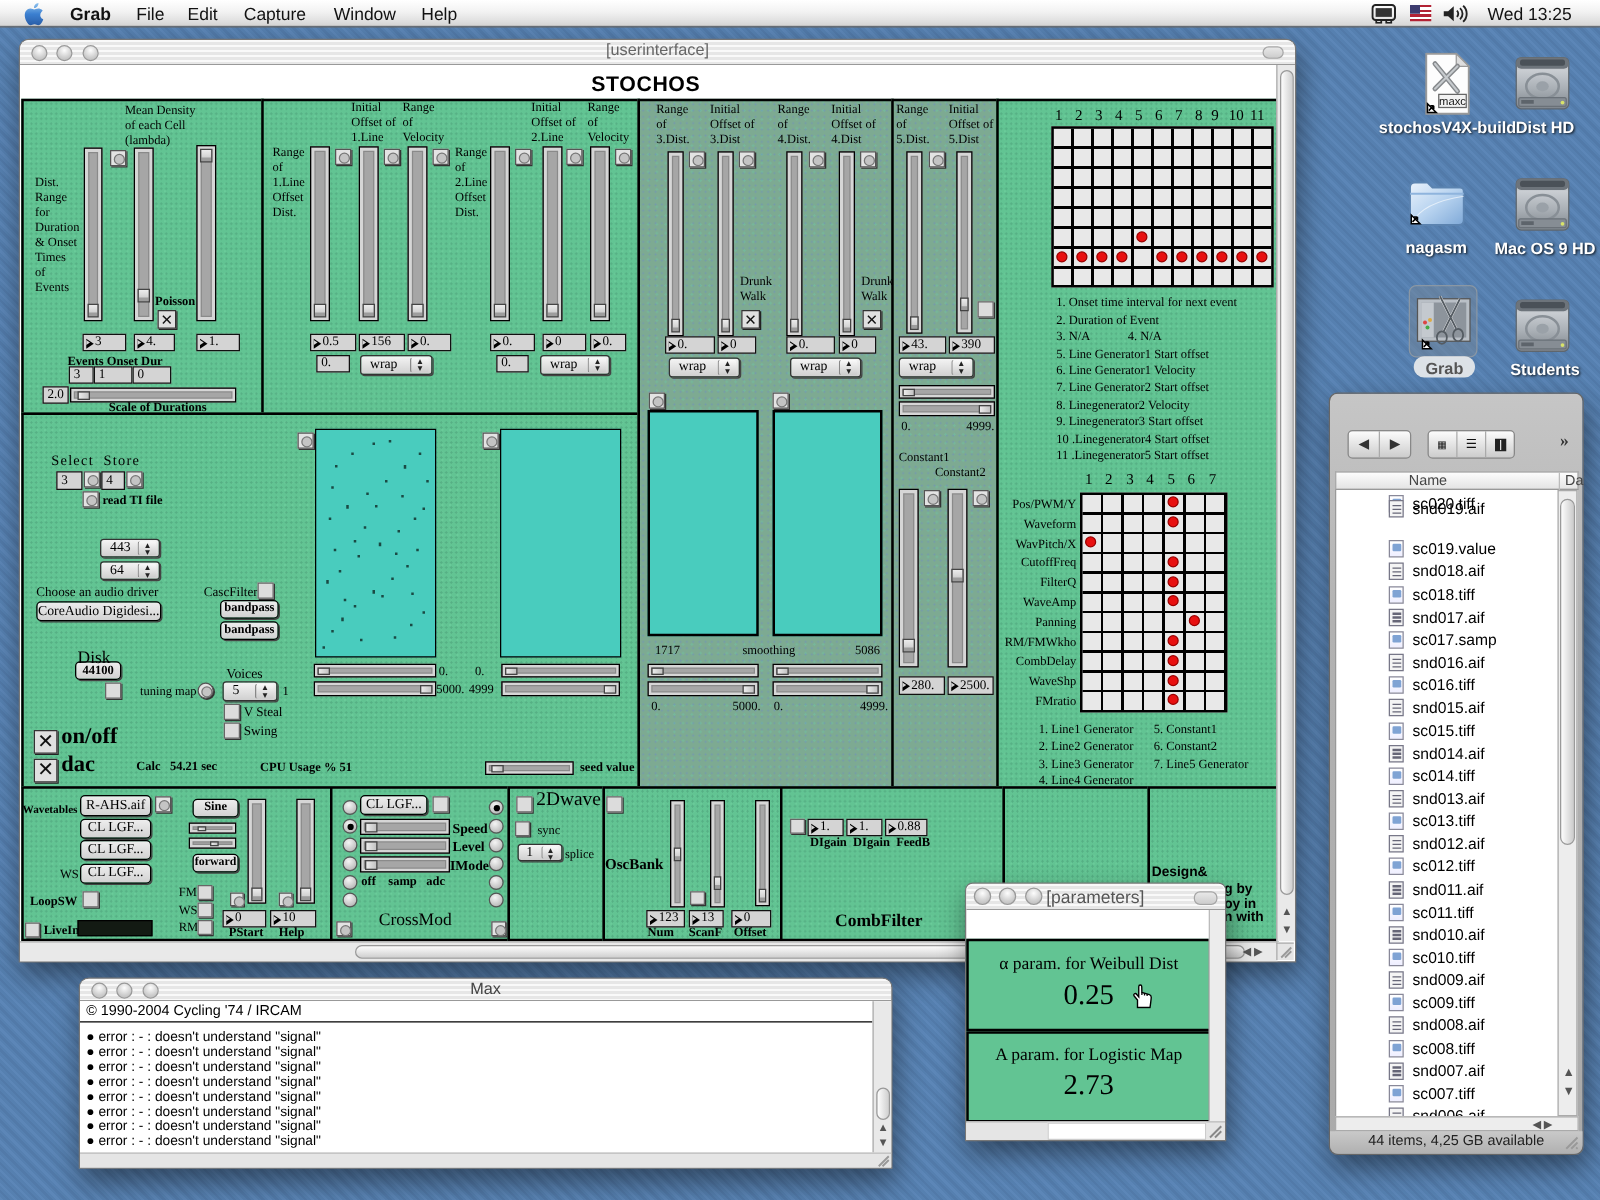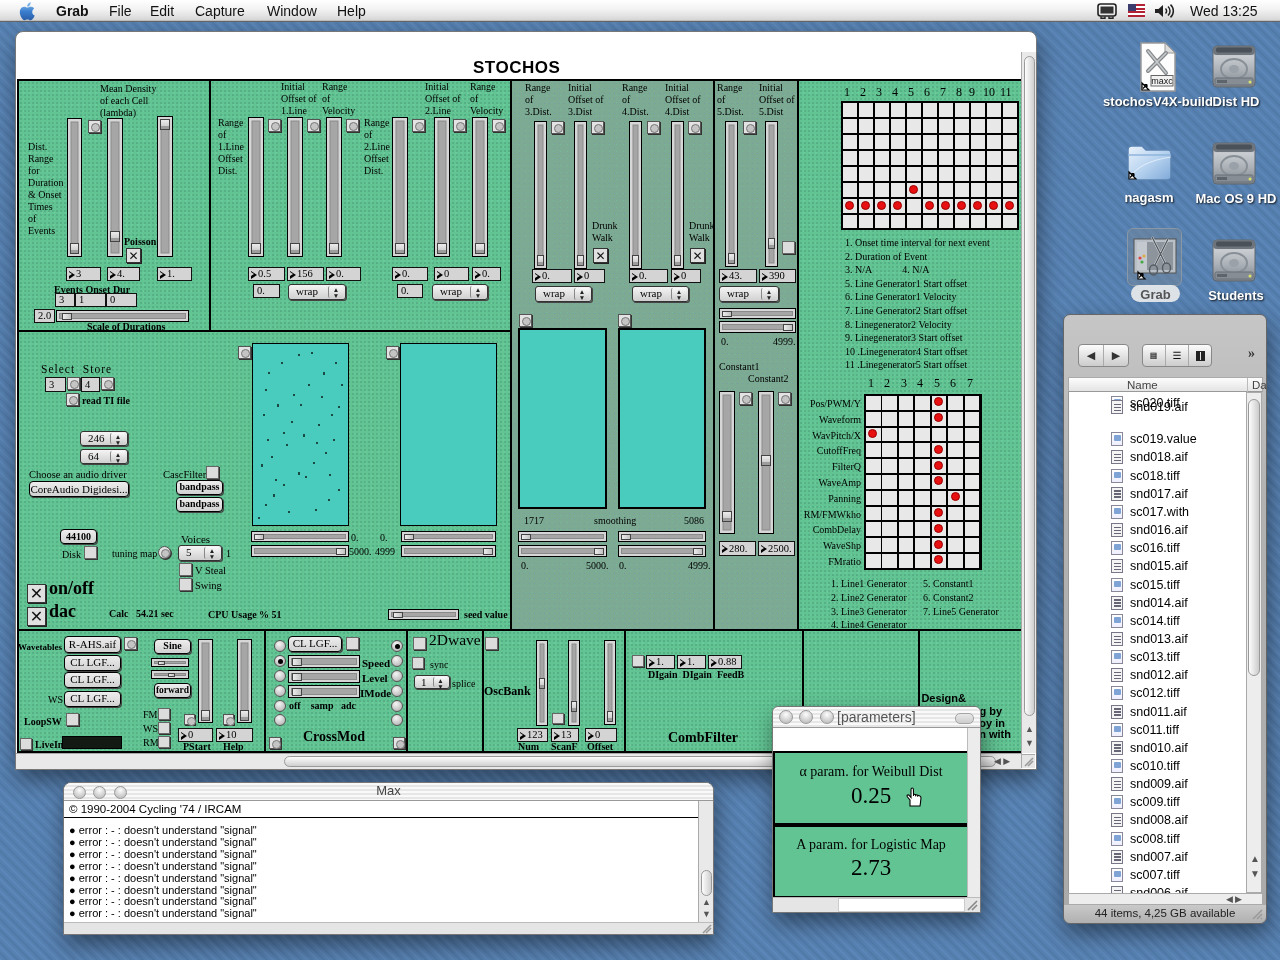--- a/index.html
+++ b/index.html
@@ -99,20 +99,24 @@
    <div style="position:absolute;left:0;top:0;width:8px;height:7.4px;background:#3c3b6e"></div>
     </div>
  <svg class="mi" style="left:1154px;top:3px" width="21" height="16" viewBox="0 0 21 16">
    <path d="M1 6 h3.5 L9 2 v12 L4.5 10 H1 z" fill="#222"></path>
    <path d="M11.5 5.5 a3.4 3.4 0 0 1 0 5 M14 3.5 a6 6 0 0 1 0 9 M16.5 1.6 a8.6 8.6 0 0 1 0 12.8" fill="none" stroke="#222" stroke-width="1.5"></path>
     </svg>
  <span class="mi" style="left:1190px">Wed 13:25</span>
 </div>
 
 <div class="win" id="mainwin" style="left:15px;top:31px;width:1022px;height:739px;background:#fff">
+ <div class="tbar">[userinterface]
+  <div class="tb-c" style="left:9px"></div><div class="tb-c" style="left:29px"></div><div class="tb-c" style="left:50px"></div>
+  <div class="oval" style="right:9px;top:5px"></div>
+ </div>
  <div style="position:absolute;left:457px;top:26px;font-family:'Liberation Sans',sans-serif;font-size:17px;font-weight:bold;letter-spacing:.5px;color:#000">STOCHOS</div>
  <div id="patch" style="position:absolute;left:-16px;top:-32px;width:1280px;height:960px">
   <div class="sec" style="left:17px;top:79px;width:194px;height:253px"></div>
   <div class="sec" style="left:209px;top:79px;width:303px;height:253px"></div>
   <div class="sec" style="left:17px;top:330px;width:495px;height:301px"></div>
   <div class="sec dk" style="left:510px;top:79px;width:205px;height:552px"></div>
   <div class="sec dk" style="left:713px;top:79px;width:86px;height:552px"></div>
   <div class="sec" style="left:797px;top:79px;width:226px;height:552px"></div>
   <div class="sec" style="left:17px;top:629px;width:249px;height:124px"></div>
   <div class="sec" style="left:264px;top:629px;width:144px;height:124px"></div>
@@ -328,30 +332,30 @@
   <div class="lbl" style="left:831px;top:577px;line-height:13.8px;font-size:10px">1. Line1 Generator<br>2. Line2 Generator<br>3. Line3 Generator<br>4. Line4 Generator</div>
   <div class="lbl" style="left:923px;top:577px;line-height:13.8px;font-size:10px">5. Constant1<br>6. Constant2<br>7. Line5 Generator</div>
 
   <div class="lbl" style="left:41px;top:363px;font-size:11.5px;letter-spacing:1px">Select&nbsp; Store</div>
   <div class="mb" style="left:45px;top:377px;width:21px;height:15px;line-height:13px">3</div>
   <div class="bang" style="left:67px;top:377px"></div>
   <div class="mb" style="left:81px;top:377px;width:19px;height:15px;line-height:13px">4</div>
   <div class="bang" style="left:101px;top:377px"></div>
   <div class="bang" style="left:66px;top:393px"></div>
   <div class="lbl" style="left:82px;top:395px;font-weight:bold;font-size:10px">read TI file</div>
-  <div class="um" style="left:80px;top:431px;width:48px;height:15px"><span style="padding-left:7px">246</span><div class="ar">▲<br>▼</div></div>
+  <div class="um" style="left:80px;top:431px;width:48px;height:15px"><span style="padding-left:7px">443</span><div class="ar">▲<br>▼</div></div>
   <div class="um" style="left:80px;top:449px;width:48px;height:15px"><span style="padding-left:7px">64</span><div class="ar">▲<br>▼</div></div>
   <div class="lbl" style="left:29px;top:469px;font-size:10.5px">Choose an audio driver</div>
   <div class="btn" style="left:29px;top:481px;width:100px;height:16px;font-size:11px;line-height:14px">CoreAudio Digidesi...</div>
   <div class="lbl" style="left:163px;top:469px;font-size:10.5px">CascFilter</div>
   <div class="cbx" style="left:206px;top:466px"></div>
   <div class="btn" style="left:176px;top:480px;width:47px;height:15px;font-size:10px;line-height:12px;font-weight:bold">bandpass</div>
   <div class="btn" style="left:176px;top:497px;width:47px;height:15px;font-size:10px;line-height:12px;font-weight:bold">bandpass</div>
   <div class="btn" style="left:60px;top:529px;width:37px;height:15px;font-size:10px;line-height:13px;font-weight:bold">44100</div>
-  <div class="lbl" style="left:62px;top:549px;font-size:10px">Disk</div>
+  <div class="lbl" style="left:62px;top:521px;font-size:14px">Disk</div>
   <div class="cbx" style="left:84px;top:546px"></div>
   <div class="lbl" style="left:112px;top:548px">tuning map</div>
   <div class="bang" style="left:158px;top:546px;border-radius:50%"></div>
   <div class="lbl" style="left:181px;top:533px;font-size:11px">Voices</div>
   <div class="um" style="left:178px;top:545px;width:44px;height:16px"><span style="padding-left:7px">5</span><div class="ar">▲<br>▼</div></div>
   <div class="lbl" style="left:226px;top:548px">1</div>
   <div class="cbx" style="left:179px;top:563px"></div>
   <div class="lbl" style="left:195px;top:565px;font-size:10.5px">V Steal</div>
   <div class="cbx" style="left:179px;top:578px"></div>
   <div class="lbl" style="left:195px;top:580px;font-size:10.5px">Swing</div>
@@ -488,21 +492,21 @@
         <div class="th" style="left:3px;width:10px"></div>
       </div>
   <div class="lbl" style="left:360px;top:687px;font-size:11px;font-weight:bold">IMode</div>
   <div class="lbl" style="left:289px;top:700px;font-weight:bold;font-size:10px">off&nbsp;&nbsp;&nbsp;&nbsp;samp&nbsp;&nbsp;&nbsp;adc</div>
   <div class="rad on" style="left:391px;top:640px"></div>
   <div class="rad" style="left:391px;top:655px"></div>
   <div class="rad" style="left:391px;top:670px"></div>
   <div class="rad" style="left:391px;top:685px"></div>
   <div class="rad" style="left:391px;top:700px"></div>
   <div class="rad" style="left:391px;top:714px"></div>
-  <div class="lbl" style="left:303px;top:731px;font-size:14px;font-weight:bold">CrossMod</div>
+  <div class="lbl" style="left:303px;top:731px;font-size:14px;font-weight:normal">CrossMod</div>
   <div class="bang" style="left:269px;top:737px;width:12px;height:12px"></div>
   <div class="bang" style="left:393px;top:737px;width:12px;height:12px"></div>
   <div class="cbx" style="left:413px;top:637px"></div>
   <div class="lbl" style="left:429px;top:634px;font-size:15.5px">2Dwave</div>
   <div class="cbx" style="left:412px;top:657px;width:12px;height:12px"></div>
   <div class="lbl" style="left:430px;top:659px">sync</div>
   <div class="um" style="left:414px;top:675px;width:36px;height:14px"><span style="padding-left:6px">1</span><div class="ar" style="width:14px">▲<br>▼</div></div>
   <div class="lbl" style="left:452px;top:678px">splice</div>
   <div class="cbx" style="left:485px;top:637px"></div>
   <div class="lbl" style="left:484px;top:685px;font-size:12px;font-weight:bold">OscBank</div>
@@ -608,21 +612,21 @@
    <div class="frow" style="top:74.6px">
         <b class="itif"></b>
         <span>sc018.tiff</span>
       </div>
    <div class="frow" style="top:92.8px">
         <b class="iaif"></b>
         <span>snd017.aif</span>
       </div>
    <div class="frow" style="top:110.9px">
         <b class="itif"></b>
-        <span>sc017.with</span>
+        <span>sc017.samp</span>
       </div>
    <div class="frow" style="top:129.1px">
         <b class="iaif"></b>
         <span>snd016.aif</span>
       </div>
    <div class="frow" style="top:147.2px">
         <b class="itif"></b>
         <span>sc016.tiff</span>
       </div>
    <div class="frow" style="top:165.4px">

